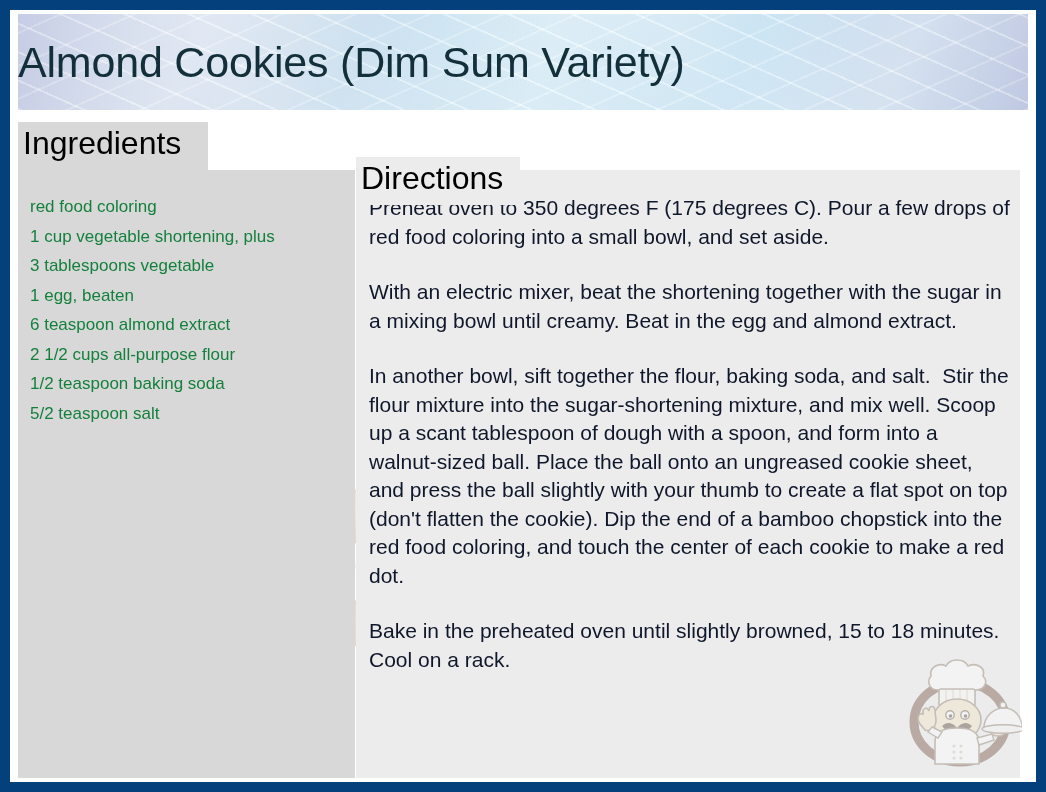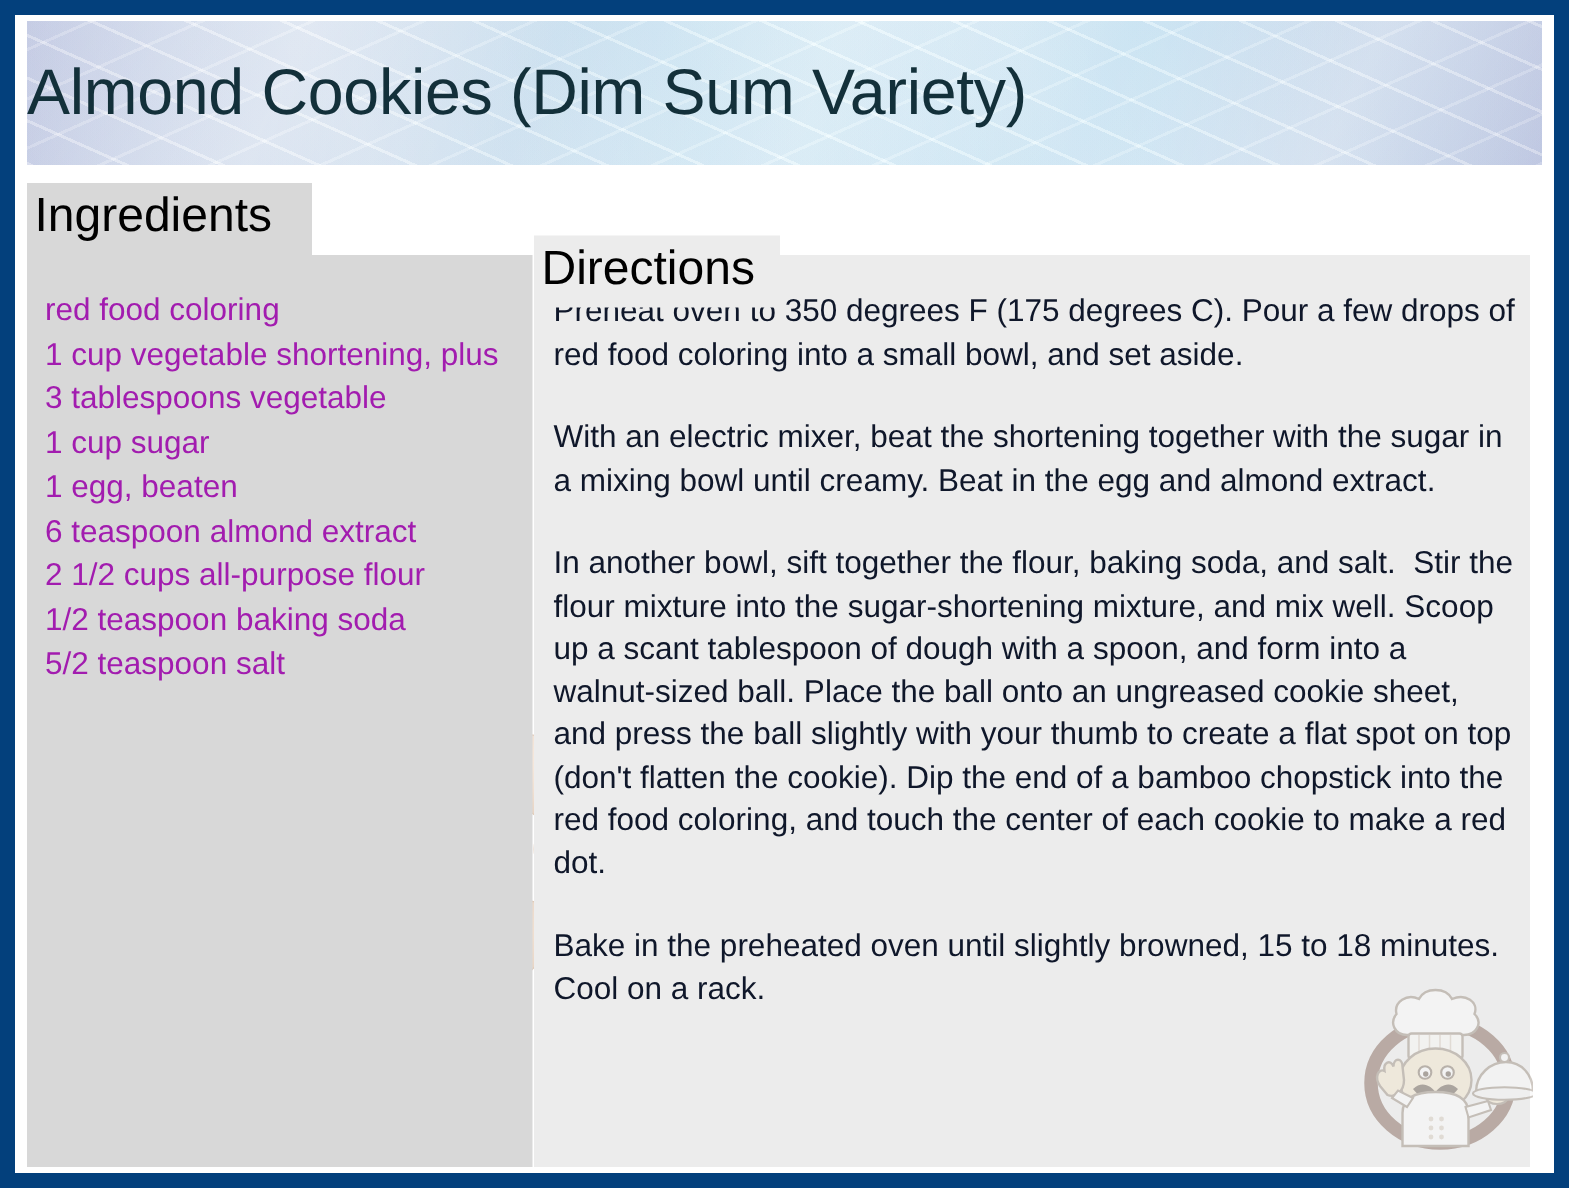--- a/index.html
+++ b/index.html
@@ -115,23 +115,23 @@
     height: 608px;
     background: #ececec;
     padding: 24px 10px 0 13px;
   }
 
   
   #ingredients-list {
     list-style: none;
     margin: 0;
     padding: 0;
-    font-size: 21px;
+    font-size: 17px;
     line-height: 29.5px;
-    color: #a21caf;
+    color: #15803d;
   }
   #ingredients-list li { margin: 0; padding: 0; }
 
   
   #directions-body {
     position: relative;
     z-index: 3;
     font-size: 21px;
     line-height: 28.5px;
     color: #0f172a;
@@ -179,21 +179,20 @@
 
     <div class="section-head" id="ingredients-head">Ingredients</div>
 
     <div class="section-head" id="directions-head">Directions</div>
 
     <div class="panel" id="ingredients-panel">
       <ul id="ingredients-list">
           <li>red food coloring</li>
           <li>1 cup vegetable shortening, plus</li>
           <li>3 tablespoons vegetable</li>
-          <li>1 cup sugar</li>
           <li>1 egg, beaten</li>
           <li>6 teaspoon almond extract</li>
           <li>2 1/2 cups all-purpose flour</li>
           <li>1/2 teaspoon baking soda</li>
           <li>5/2 teaspoon salt</li>
         </ul>
     </div>
 
     <div class="panel" id="directions-panel">
       <div id="directions-body">

